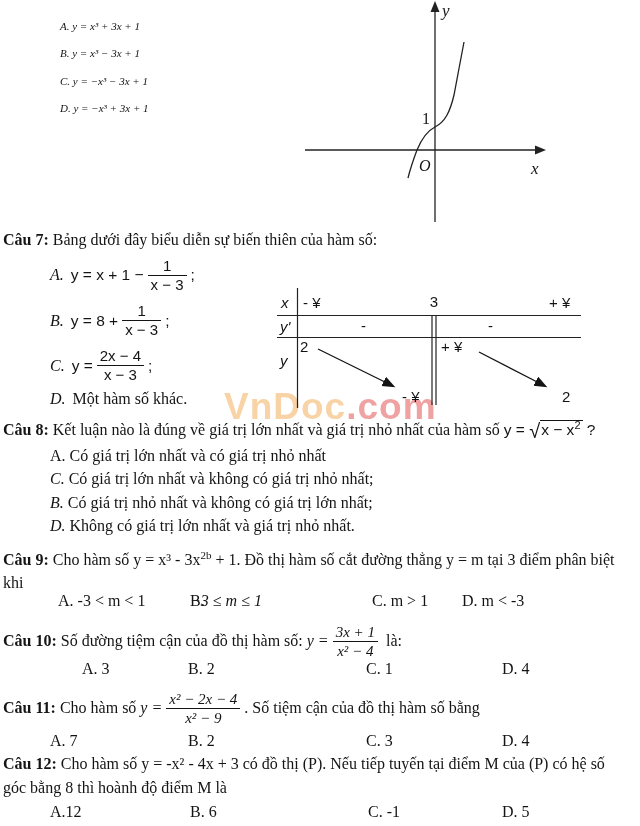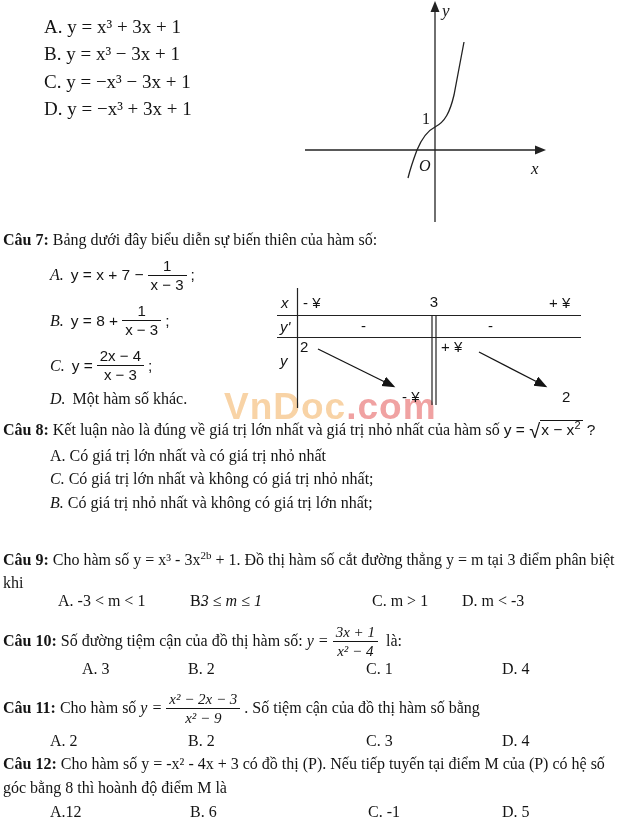--- a/index.html
+++ b/index.html
@@ -8,21 +8,21 @@
   .abs{position:absolute;}
 
   
   .watermark{position:absolute;left:224px;top:386px;
              font-family:Liberation Sans, sans-serif;
              font-weight:bold;font-size:37px;letter-spacing:1px;white-space:nowrap;}
   .wm1{color:#f8d3a6;}
   .wm2{color:#f0a2a2;}
 
   
-  .topopts{left:44px;top:13px;font-size:19px;line-height:27.4px;white-space:nowrap;}
+  .topopts{left:60px;top:13px;font-style:italic;font-size:11px;line-height:27.4px;white-space:nowrap;}
 
   
   .qhead{white-space:nowrap;}
   .qhead b{font-weight:bold;}
 
   
   .q7row{display:flex;align-items:center;white-space:nowrap;}
   .oletter{font-style:italic;margin-right:7px;}
   .mathsans{font-family:"Liberation Sans","DejaVu Sans",sans-serif;font-size:15.5px;}
   .frac{display:inline-block;text-align:center;vertical-align:middle;margin:0 4px;
@@ -72,21 +72,21 @@
     <text x="127" y="124" font-size="16" text-anchor="end">1</text>
   </svg>
 
   <div class="abs qhead" style="left:3px;top:231px;">
     <b>Câu 7:</b><span> Bảng dưới đây biểu diễn sự biến thiên của hàm số:</span>
   </div>
 
   <div class="abs" style="left:50px;top:252px;">
     <div class="q7row" style="height:46px;">
       <span class="oletter">A.</span>
-      <span class="mathsans">y = x + 7 −</span>
+      <span class="mathsans">y = x + 1 −</span>
       <span class="frac fracsans">
           <span class="num">1</span>
           <span class="den">x − 3</span>
         </span>
       <span class="mathsans">;</span>
     </div>
     <div class="q7row" style="height:45px;">
       <span class="oletter">B.</span>
       <span class="mathsans">y = 8 +</span>
       <span class="frac fracsans">
@@ -140,20 +140,21 @@
     <text x="287" y="116">2</text>
   </svg>
 
   <div class="abs qhead" style="left:3px;top:419px;">
     <b>Câu 8:</b><span> Kết luận nào là đúng về giá trị lớn nhất và giá trị nhỏ nhất của hàm số </span><span class="sqrt"><span>y = </span><span class="rt">√</span><span class="rtbar"><span>x − x</span><sup>2</sup></span><span> ?</span></span>
   </div>
   <div class="abs" style="left:50px;top:444px;">
     <div class="optline"><span>A.</span> <span>Có giá trị lớn nhất và có giá trị nhỏ nhất</span></div>
     <div class="optline"><span class="it">C.</span> <span>Có giá trị lớn nhất và không có giá trị nhỏ nhất;</span></div>
     <div class="optline"><span class="it">B.</span> <span>Có giá trị nhỏ nhất và không có giá trị lớn nhất;</span></div>
+    <div class="optline"><span class="it">D.</span> <span>Không có giá trị lớn nhất và giá trị nhỏ nhất.</span></div>
   </div>
 
   <div class="abs qhead" style="left:3px;top:549px;">
     <b>Câu 9:</b><span> Cho hàm số y = x³ - 3x</span><sup>2b</sup><span> + 1. Đồ thị hàm số cắt đường thẳng y = m tại 3 điểm phân biệt</span>
   </div>
   <div class="abs" style="left:3px;top:574px;">khi</div>
   <div class="abs row-opts" style="left:8px;top:592px;width:640px;height:22px;">
     <span style="left:50px;">A. -3 &lt; m &lt; 1</span>
     <span style="left:182px;">
         <span>B. </span>
@@ -178,27 +179,27 @@
     <span style="left:188px;">B. 2</span>
     <span style="left:366px;">C. 1</span>
     <span style="left:502px;">D. 4</span>
   </div>
 
   <div class="abs qhead" style="left:3px;top:686px;height:44px;display:flex;align-items:center;">
     <b>Câu 11:</b>
       <span style="white-space:pre;"> Cho hàm số </span>
       <span class="mathit">y =</span>
       <span class="frac fracit">
-        <span class="num">x² − 2x − 3</span>
+        <span class="num">x² − 2x − 4</span>
         <span class="den">x² − 9</span>
       </span>
       <span style="white-space:pre;">. Số tiệm cận của đồ thị hàm số bằng</span>
   </div>
   <div class="abs row-opts" style="left:0;top:732px;width:640px;height:22px;">
-    <span style="left:50px;">A. 2</span>
+    <span style="left:50px;">A. 7</span>
     <span style="left:188px;">B. 2</span>
     <span style="left:366px;">C. 3</span>
     <span style="left:502px;">D. 4</span>
   </div>
 
   <div class="abs qhead" style="left:3px;top:755px;">
     <b>Câu 12:</b><span> Cho hàm số y = -x² - 4x + 3 có đồ thị (P). Nếu tiếp tuyến tại điểm M của (P) có hệ số</span>
   </div>
   <div class="abs" style="left:3px;top:779px;">góc bằng 8 thì hoành độ điểm M là</div>
   <div class="abs row-opts" style="left:0;top:803px;width:640px;height:22px;padding-left:6px;">

